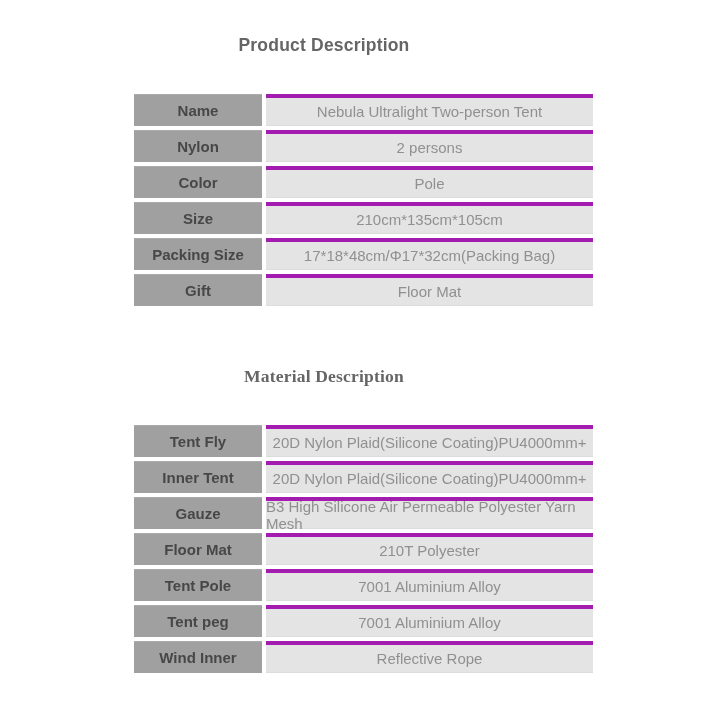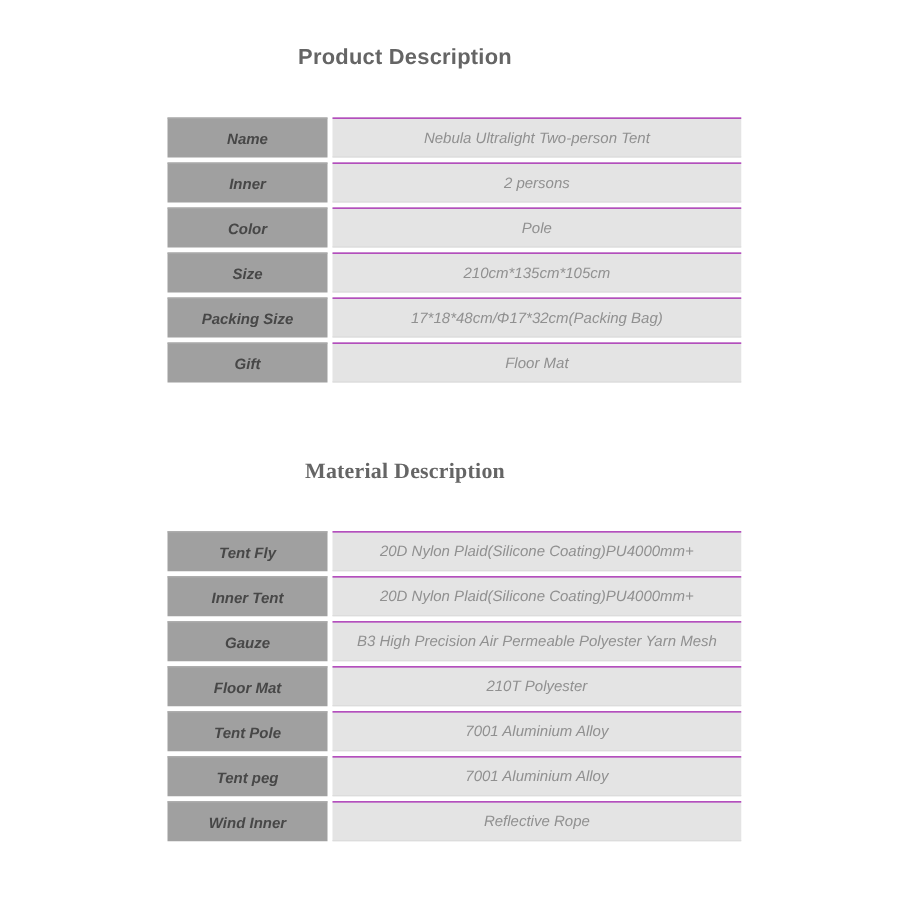--- a/index.html
+++ b/index.html
@@ -38,54 +38,53 @@
   }
   .row {
     display: flex;
     height: 32px;
     margin-bottom: 4px;
   }
   .cell {
     display: flex;
     align-items: center;
     justify-content: center;
-    font-size: 12px;
+    font-size: 15px;
     text-align: left;
-    font-style: italic;
   }
   .cell.label {
     width: 128px;
     margin-right: 4px;
     background: var(--label-bg);
     color: var(--label-text);
     font-weight: bold;
     border-top: 1px solid #ababab;
   }
   .cell.value {
     flex: 1;
     background: var(--value-bg);
     color: var(--value-text);
-    border-top: 1px solid #a21caf;
+    border-top: 4px solid #a21caf;
     border-bottom: 1px solid #dcdcdc;
   }
 </style>
 </head>
 <body>
 
 <div class="page">
 
   <h2 class="section-title">Product Description</h2>
 
   <div class="spec-table">
     <div class="row">
       <div class="cell label">Name</div>
       <div class="cell value">Nebula Ultralight Two-person Tent</div>
     </div>
     <div class="row">
-      <div class="cell label">Inner</div>
+      <div class="cell label">Nylon</div>
       <div class="cell value">2 persons</div>
     </div>
     <div class="row">
       <div class="cell label">Color</div>
       <div class="cell value">Pole</div>
     </div>
     <div class="row">
       <div class="cell label">Size</div>
       <div class="cell value">210cm*135cm*105cm</div>
     </div>
@@ -105,21 +104,21 @@
     <div class="row">
       <div class="cell label">Tent Fly</div>
       <div class="cell value">20D Nylon Plaid(Silicone Coating)PU4000mm+</div>
     </div>
     <div class="row">
       <div class="cell label">Inner Tent</div>
       <div class="cell value">20D Nylon Plaid(Silicone Coating)PU4000mm+</div>
     </div>
     <div class="row">
       <div class="cell label">Gauze</div>
-      <div class="cell value">B3 High Precision Air Permeable Polyester Yarn Mesh</div>
+      <div class="cell value">B3 High Silicone Air Permeable Polyester Yarn Mesh</div>
     </div>
     <div class="row">
       <div class="cell label">Floor Mat</div>
       <div class="cell value">210T Polyester</div>
     </div>
     <div class="row">
       <div class="cell label">Tent Pole</div>
       <div class="cell value">7001 Aluminium Alloy</div>
     </div>
     <div class="row">

